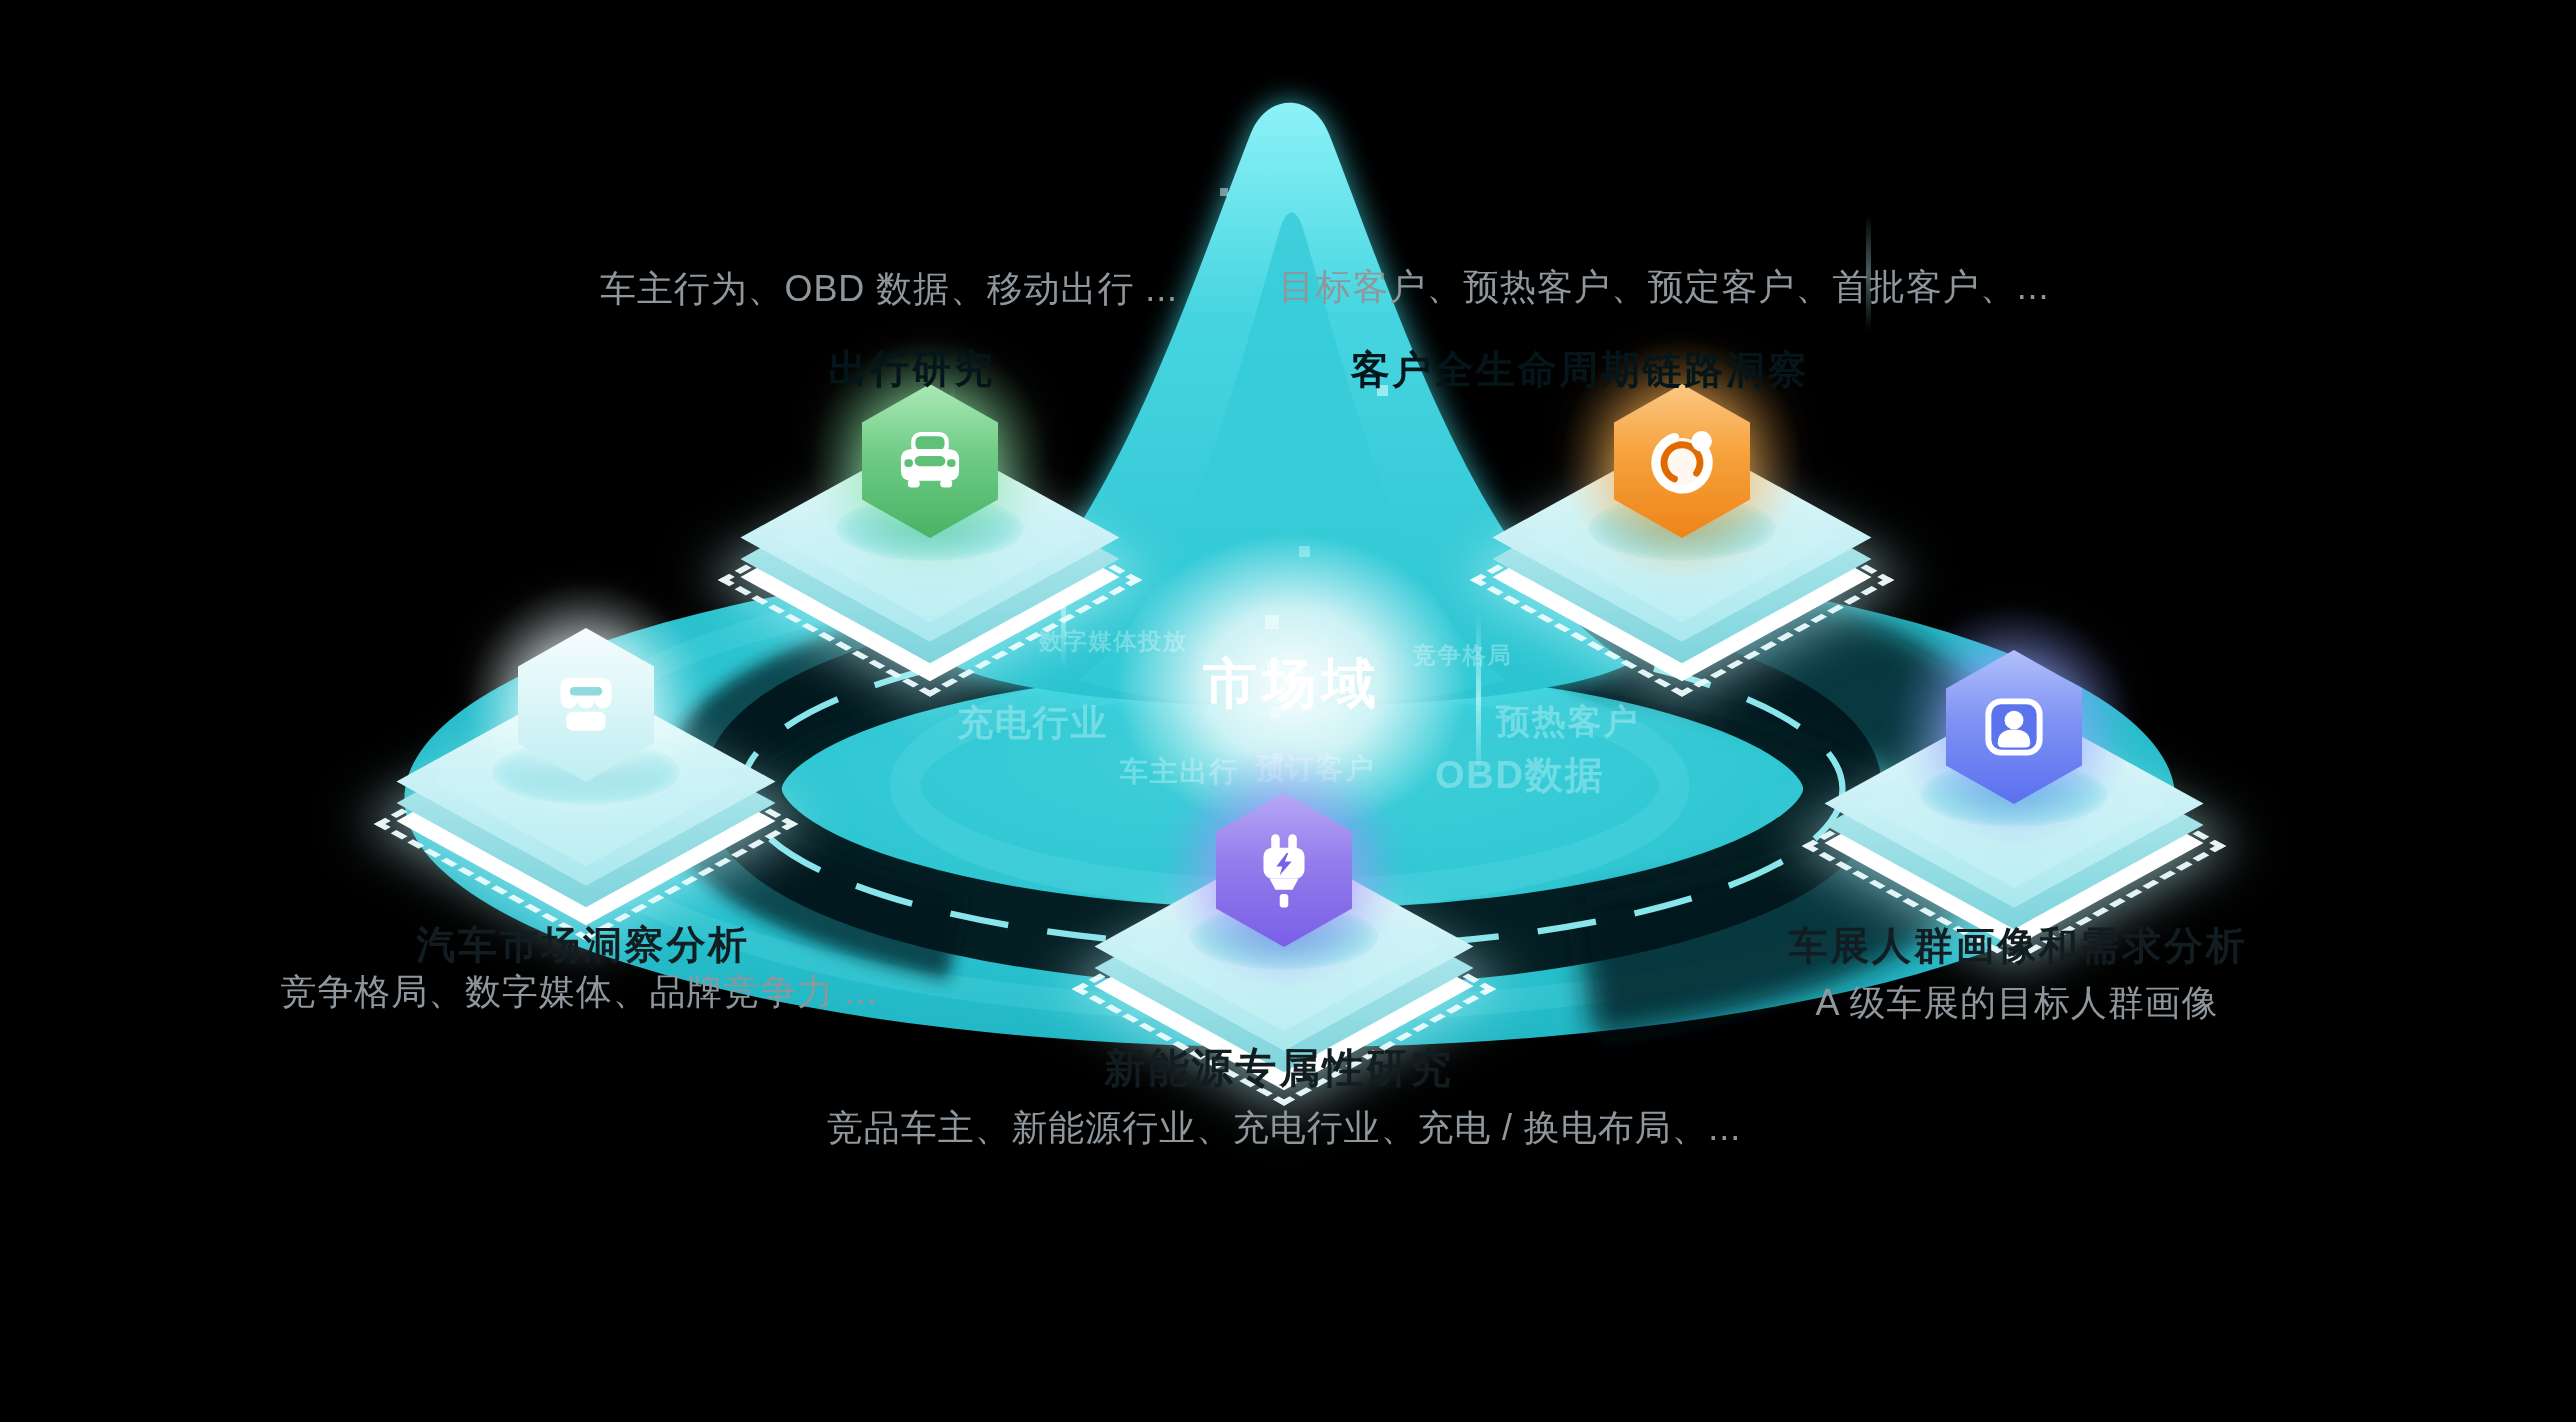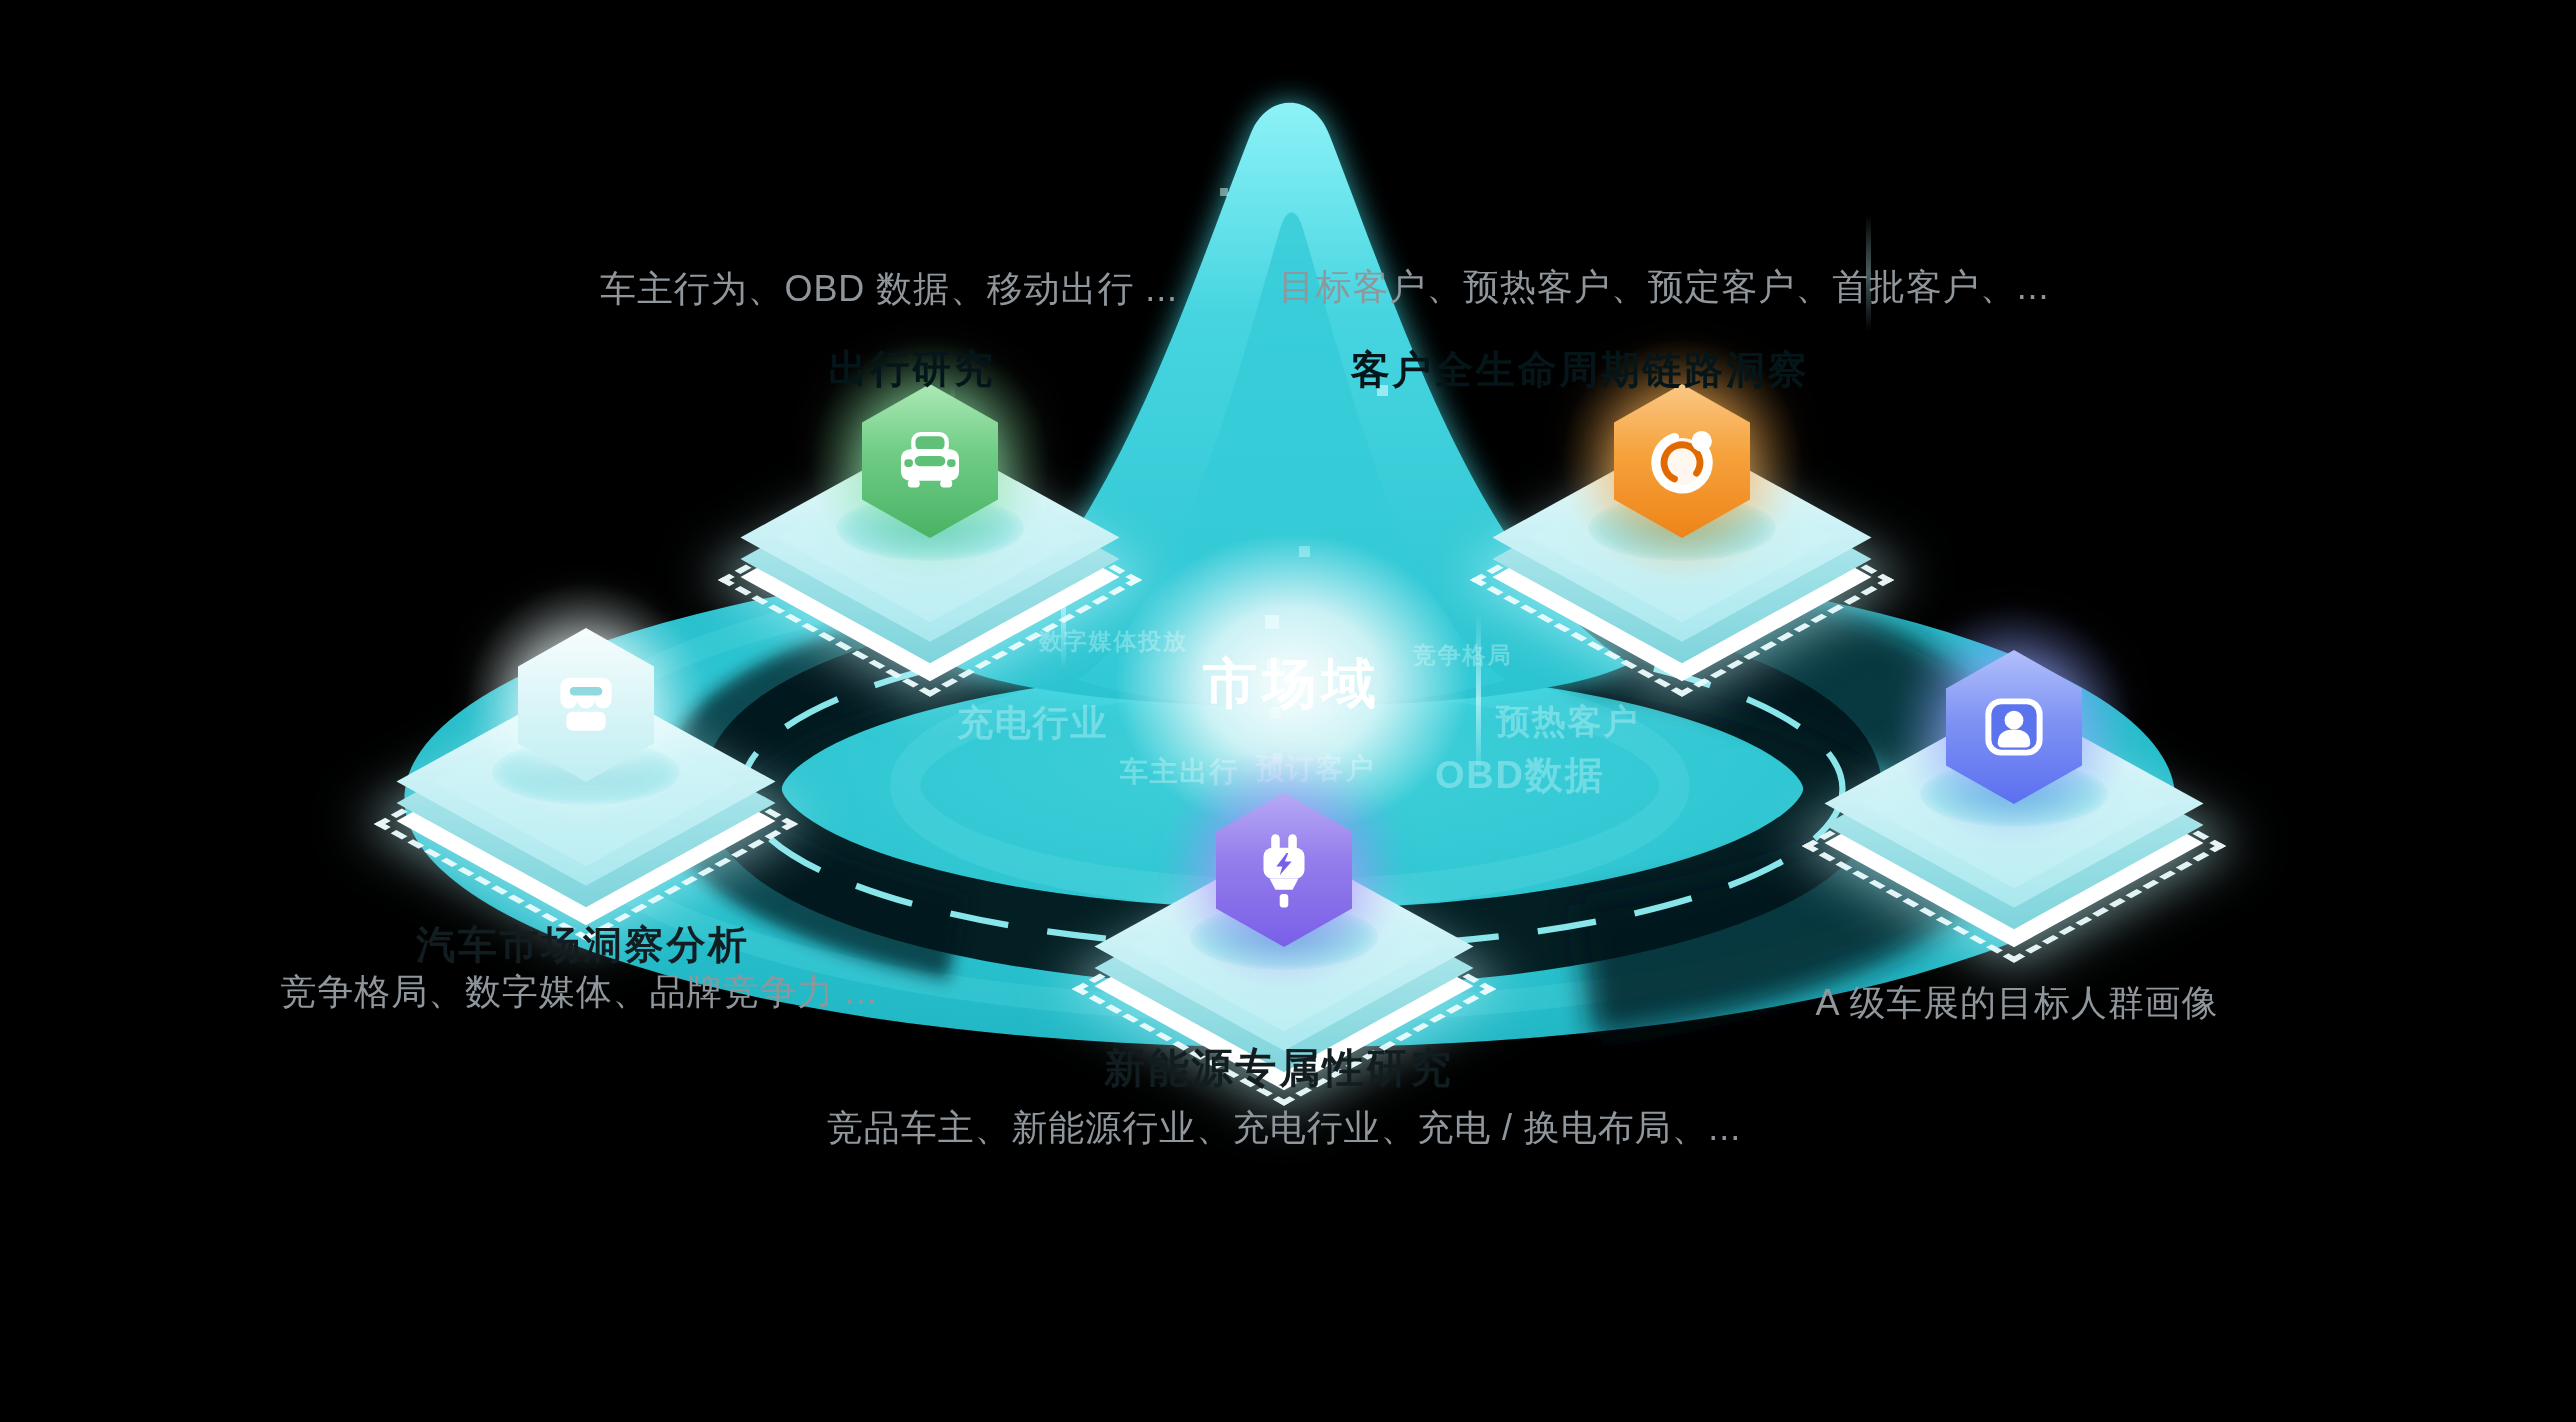--- a/index.html
+++ b/index.html
@@ -278,19 +278,20 @@
 
   <span class="caption caption-tl">车主行为、OBD 数据、移动出行 ...</span>
   <span class="node-label label-on-glow label-tl">出行研究</span>
 
   <span class="caption caption-tr">目标客户、预热客户、预定客户、首批客户、...</span>
   <span class="node-label label-on-glow label-tr">客户全生命周期链路洞察</span>
 
   <span class="node-label label-hidden label-bl">汽车市场洞察分析</span>
   <span class="caption caption-bl">竞争格局、数字媒体、品牌竞争力 ...</span>
 
+  <span class="node-label label-hidden label-br">车展人群画像和需求分析</span>
   <span class="caption caption-br">A 级车展的目标人群画像</span>
 
   <span class="node-label label-hidden label-bc">新能源专属性研究</span>
   <span class="caption caption-bc">竞品车主、新能源行业、充电行业、充电 / 换电布局、...</span>
 
 </div>
 
 
 </body></html>

